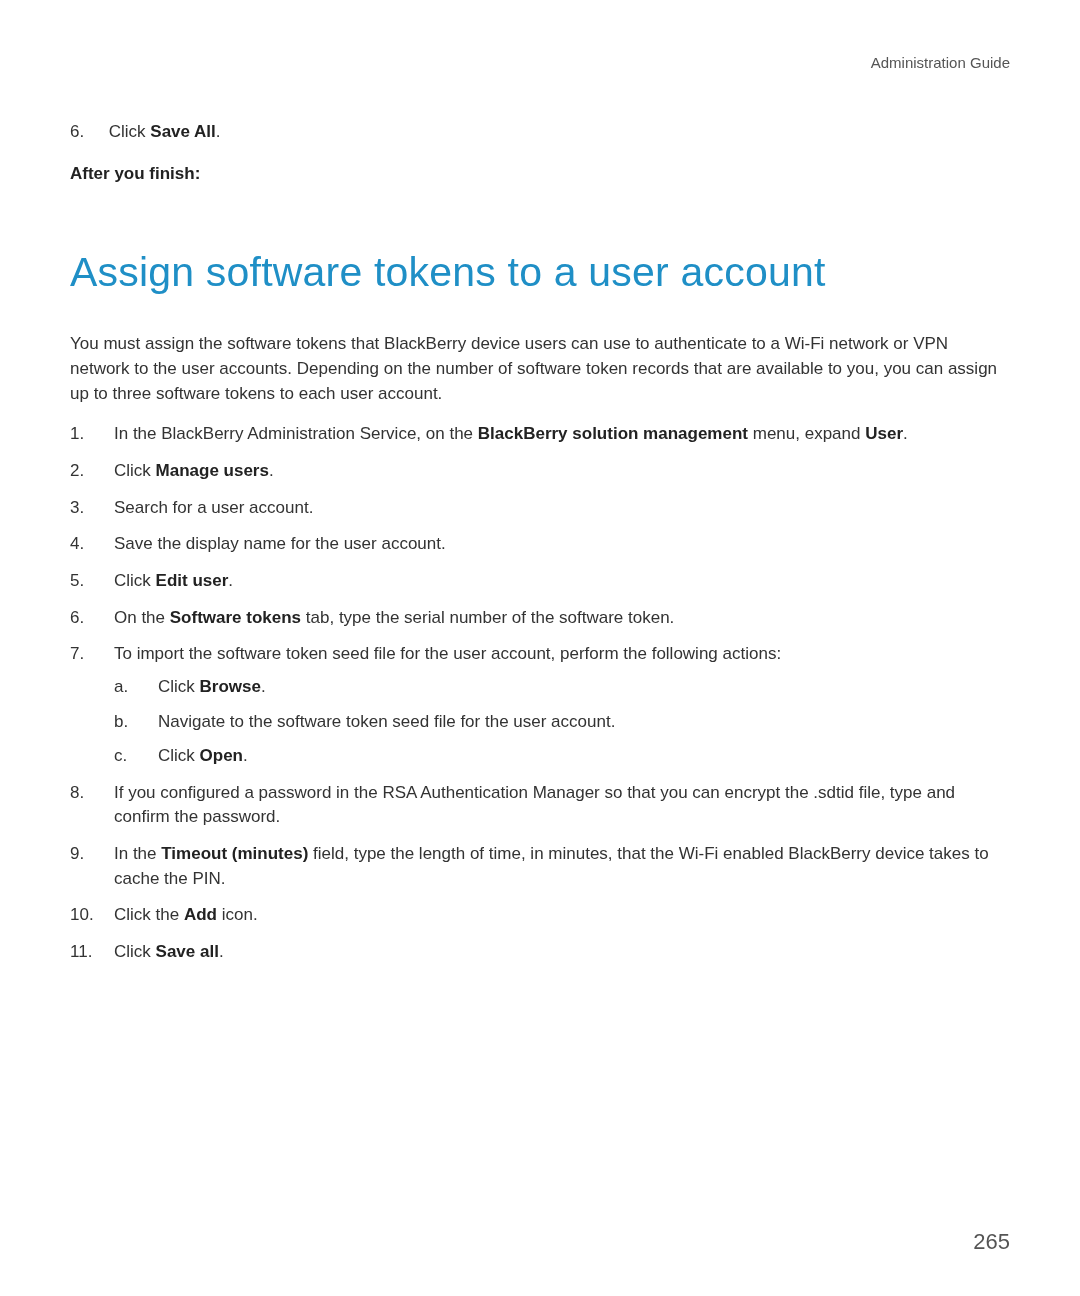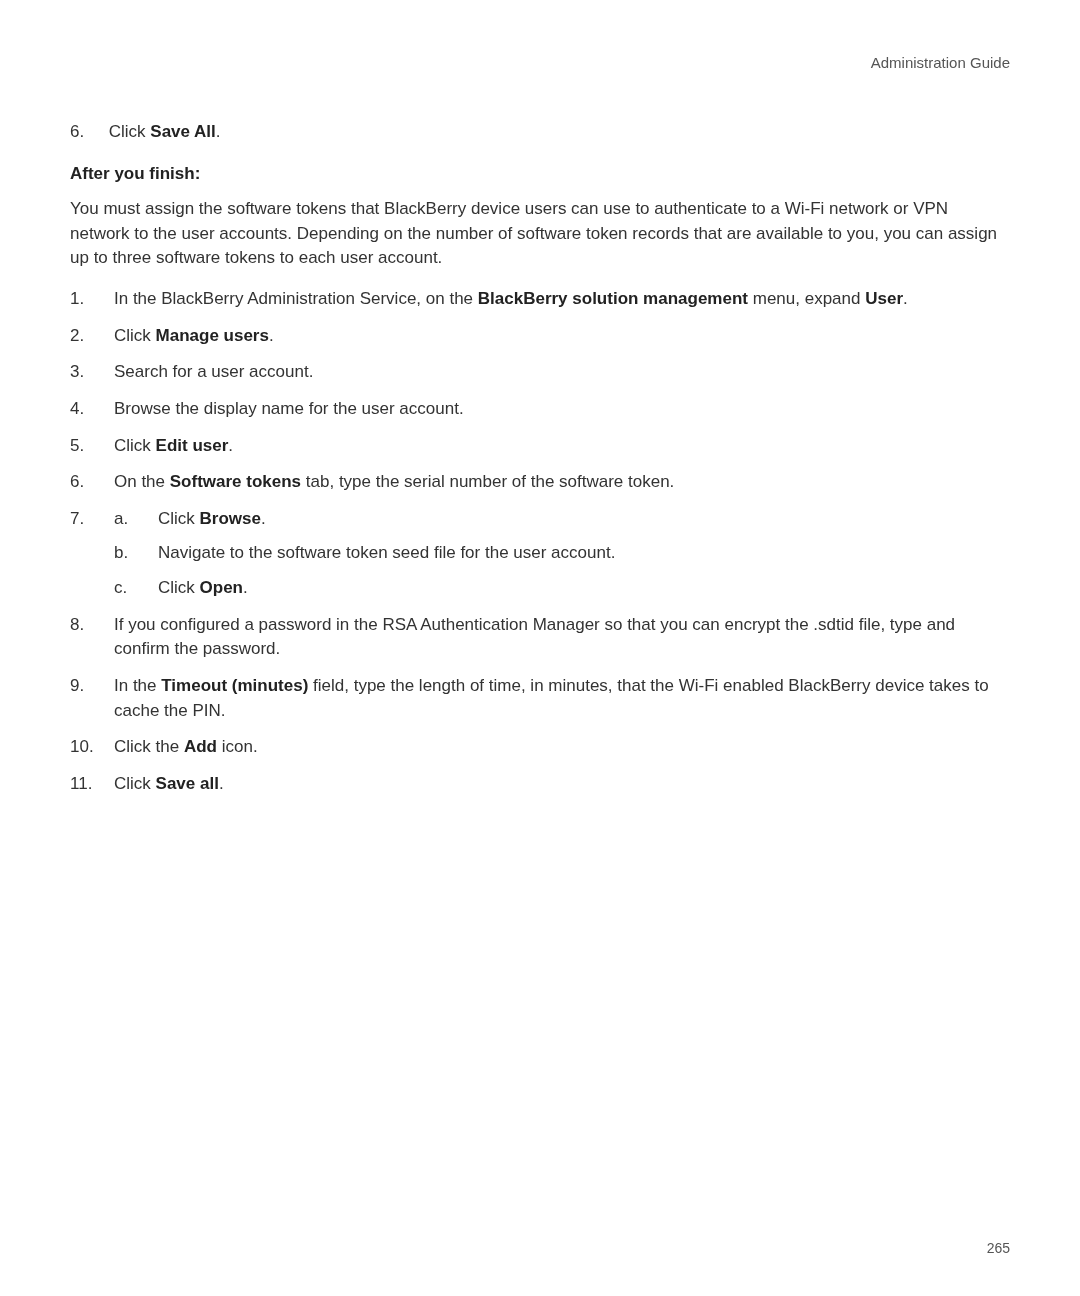--- a/index.html
+++ b/index.html
@@ -99,21 +99,21 @@
     width: 34px;
   }
   .bold {
     font-weight: bold;
     color: #222222;
   }
   .page-number {
     position: absolute;
     bottom: 38px;
     right: 70px;
-    font-size: 14px;
+    font-size: 22px;
     color: #555555;
   }
 </style>
 </head>
 <body>
 
 <div class="page">
 
   <div class="header-row">
     <span>Administration Guide</span>
@@ -122,43 +122,45 @@
   <div class="step-line">
     <span class="step-num">6.</span>
     <span class="step-text">
       <span>Click </span><span class="bold">Save All</span><span>.</span>
     </span>
   </div>
 
   <div class="after-finish">After you finish:</div>
 
 
+  <h1 class="section-title">Assign software tokens to a user account</h1>
 
   <p class="intro">You must assign the software tokens that BlackBerry device users can use to authenticate to a Wi-Fi network or VPN network to the user accounts. Depending on the number of software token records that are available to you, you can assign up to three software tokens to each user account.</p>
 
   <ol class="steps">
     <li>
       <span>In the BlackBerry Administration Service, on the </span><span class="bold">BlackBerry solution management</span><span> menu, expand </span><span class="bold">User</span><span>.</span>
     </li>
     <li>
       <span>Click </span><span class="bold">Manage users</span><span>.</span>
     </li>
     <li>
       <span>Search for a user account.</span>
     </li>
     <li>
-      <span>Browse the display name for the user account.</span>
+      <span>Save the display name for the user account.</span>
     </li>
     <li>
       <span>Click </span><span class="bold">Edit user</span><span>.</span>
     </li>
     <li>
       <span>On the </span><span class="bold">Software tokens</span><span> tab, type the serial number of the software token.</span>
     </li>
     <li>
+      <span>To import the software token seed file for the user account, perform the following actions:</span>
       <ol class="substeps">
         <li>
           <span class="sub-marker">a.</span>
           <span>Click </span><span class="bold">Browse</span><span>.</span>
         </li>
         <li>
           <span class="sub-marker">b.</span>
           <span>Navigate to the software token seed file for the user account.</span>
         </li>
         <li>

